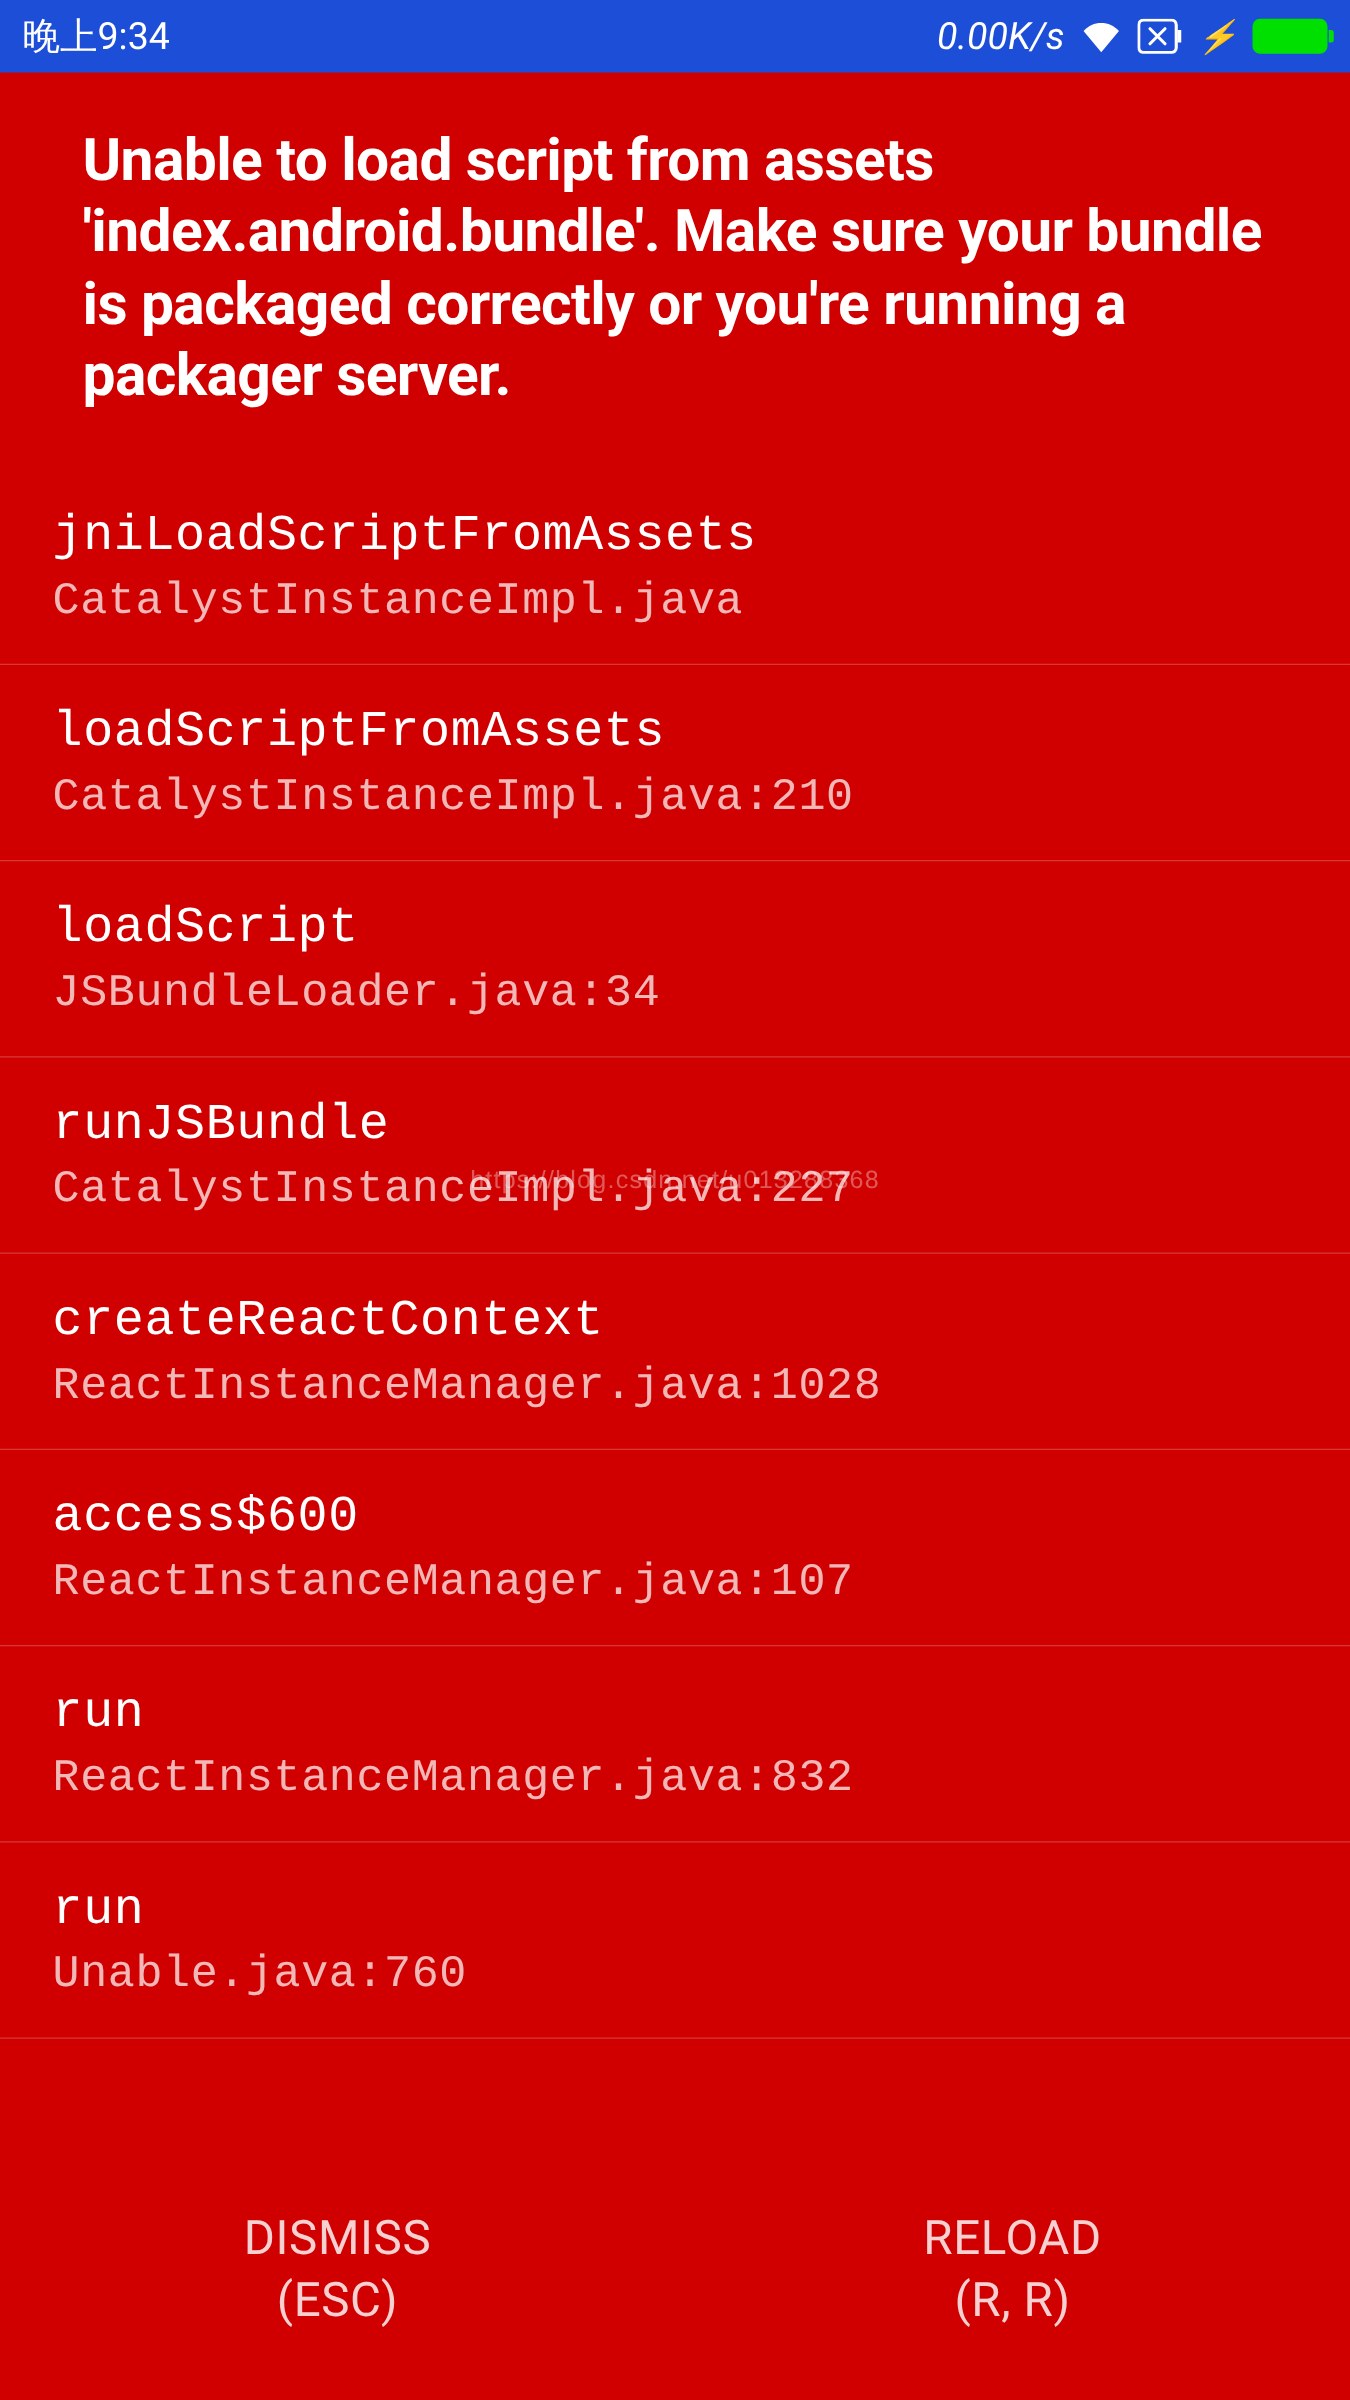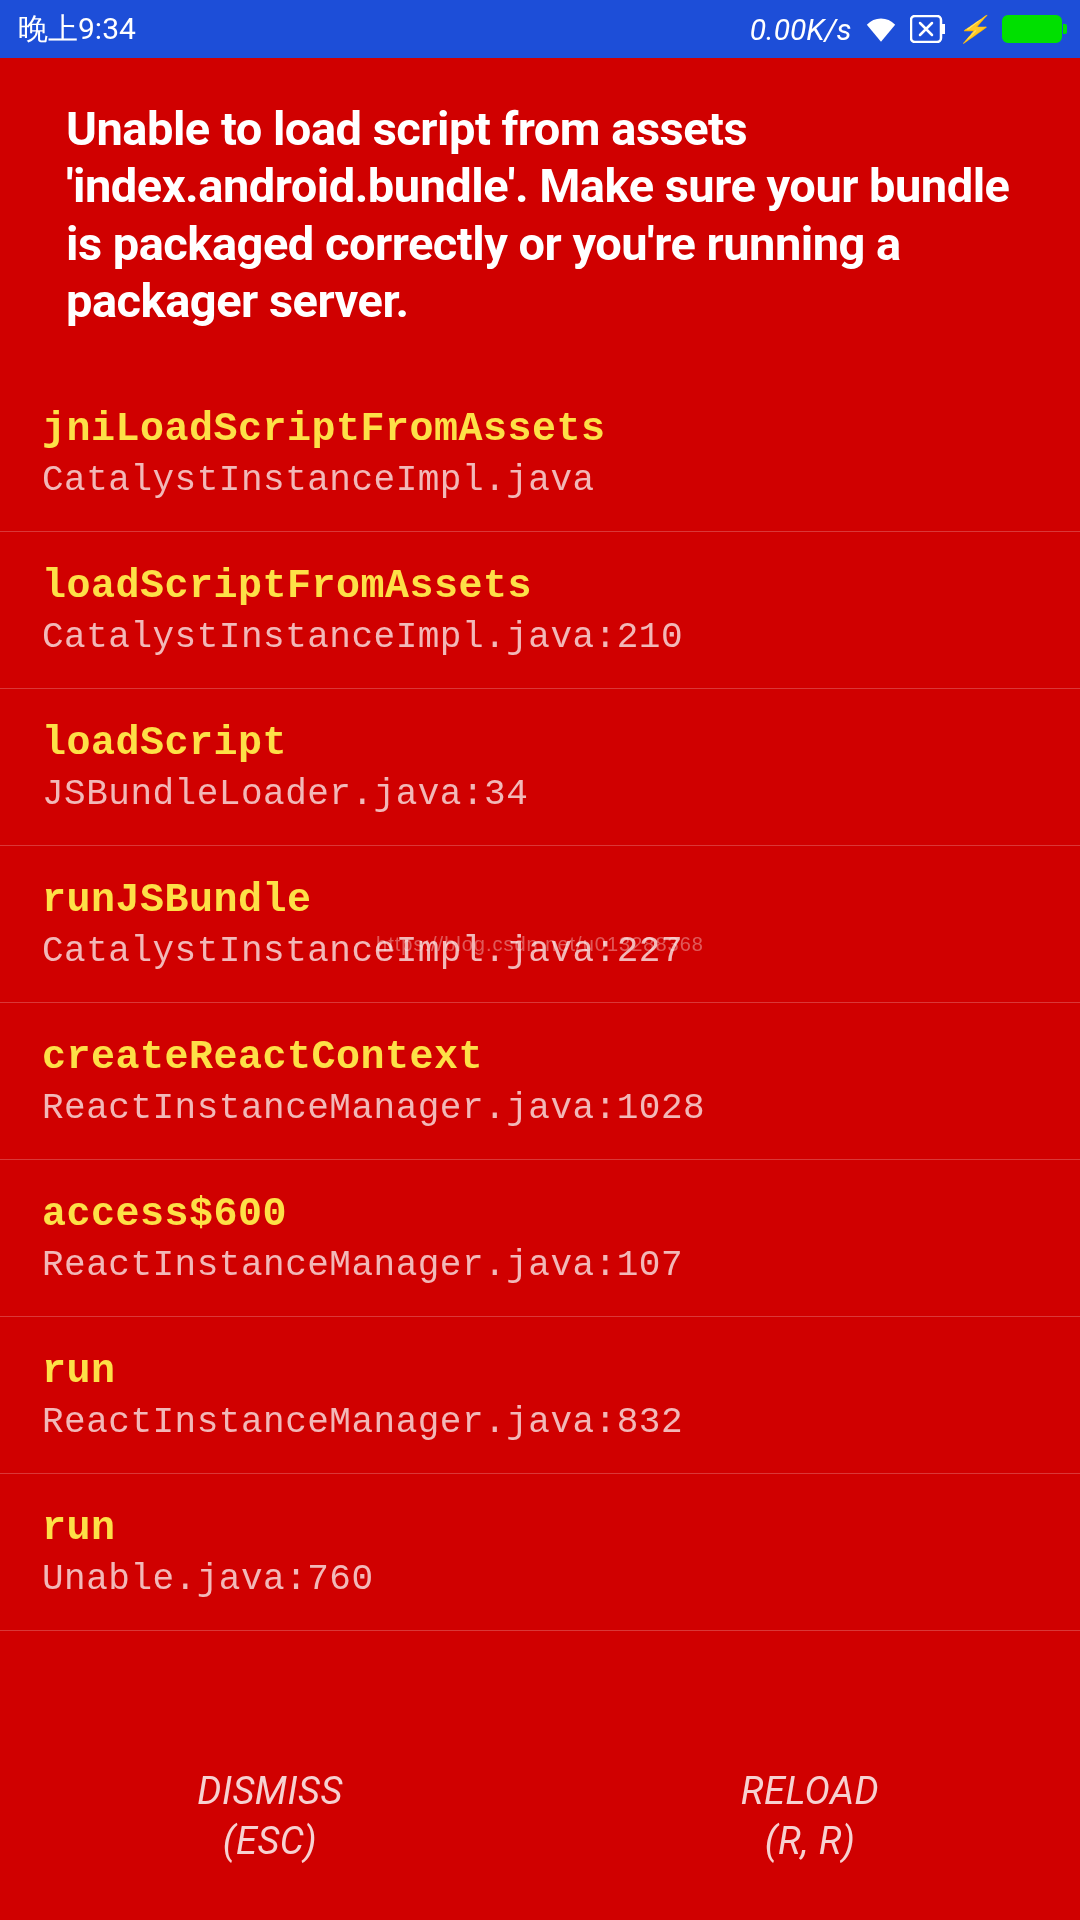--- a/index.html
+++ b/index.html
@@ -77,38 +77,37 @@
     .stack-frame {
       border-bottom: 1px solid rgba(255,255,255,0.22);
       padding: 32px 42px 30px 42px;
     }
     .stack-frame:first-child {
       padding-top: 42px;
     }
     .method-name {
       font-family: "Menlo", "Consolas", "Courier New", monospace;
       font-size: 40px;
-      font-weight: 700;
-      color: #fde047;
+      font-weight: 400;
+      color: #ffffff;
       margin-bottom: 8px;
       letter-spacing: 0.5px;
     }
     .file-location {
       font-family: "Menlo", "Consolas", "Courier New", monospace;
       font-size: 36px;
       font-weight: 400;
       color: rgba(255,255,255,0.72);
       letter-spacing: 0.5px;
     }
     .bottom-bar {
       display: flex;
       justify-content: space-around;
       align-items: center;
       padding: 40px 0 54px 0;
-      font-style: italic;
     }
     .bottom-button {
       display: flex;
       flex-direction: column;
       align-items: center;
       font-size: 38px;
       font-weight: 400;
       color: rgba(255,255,255,0.82);
       line-height: 1.3;
       text-align: center;

